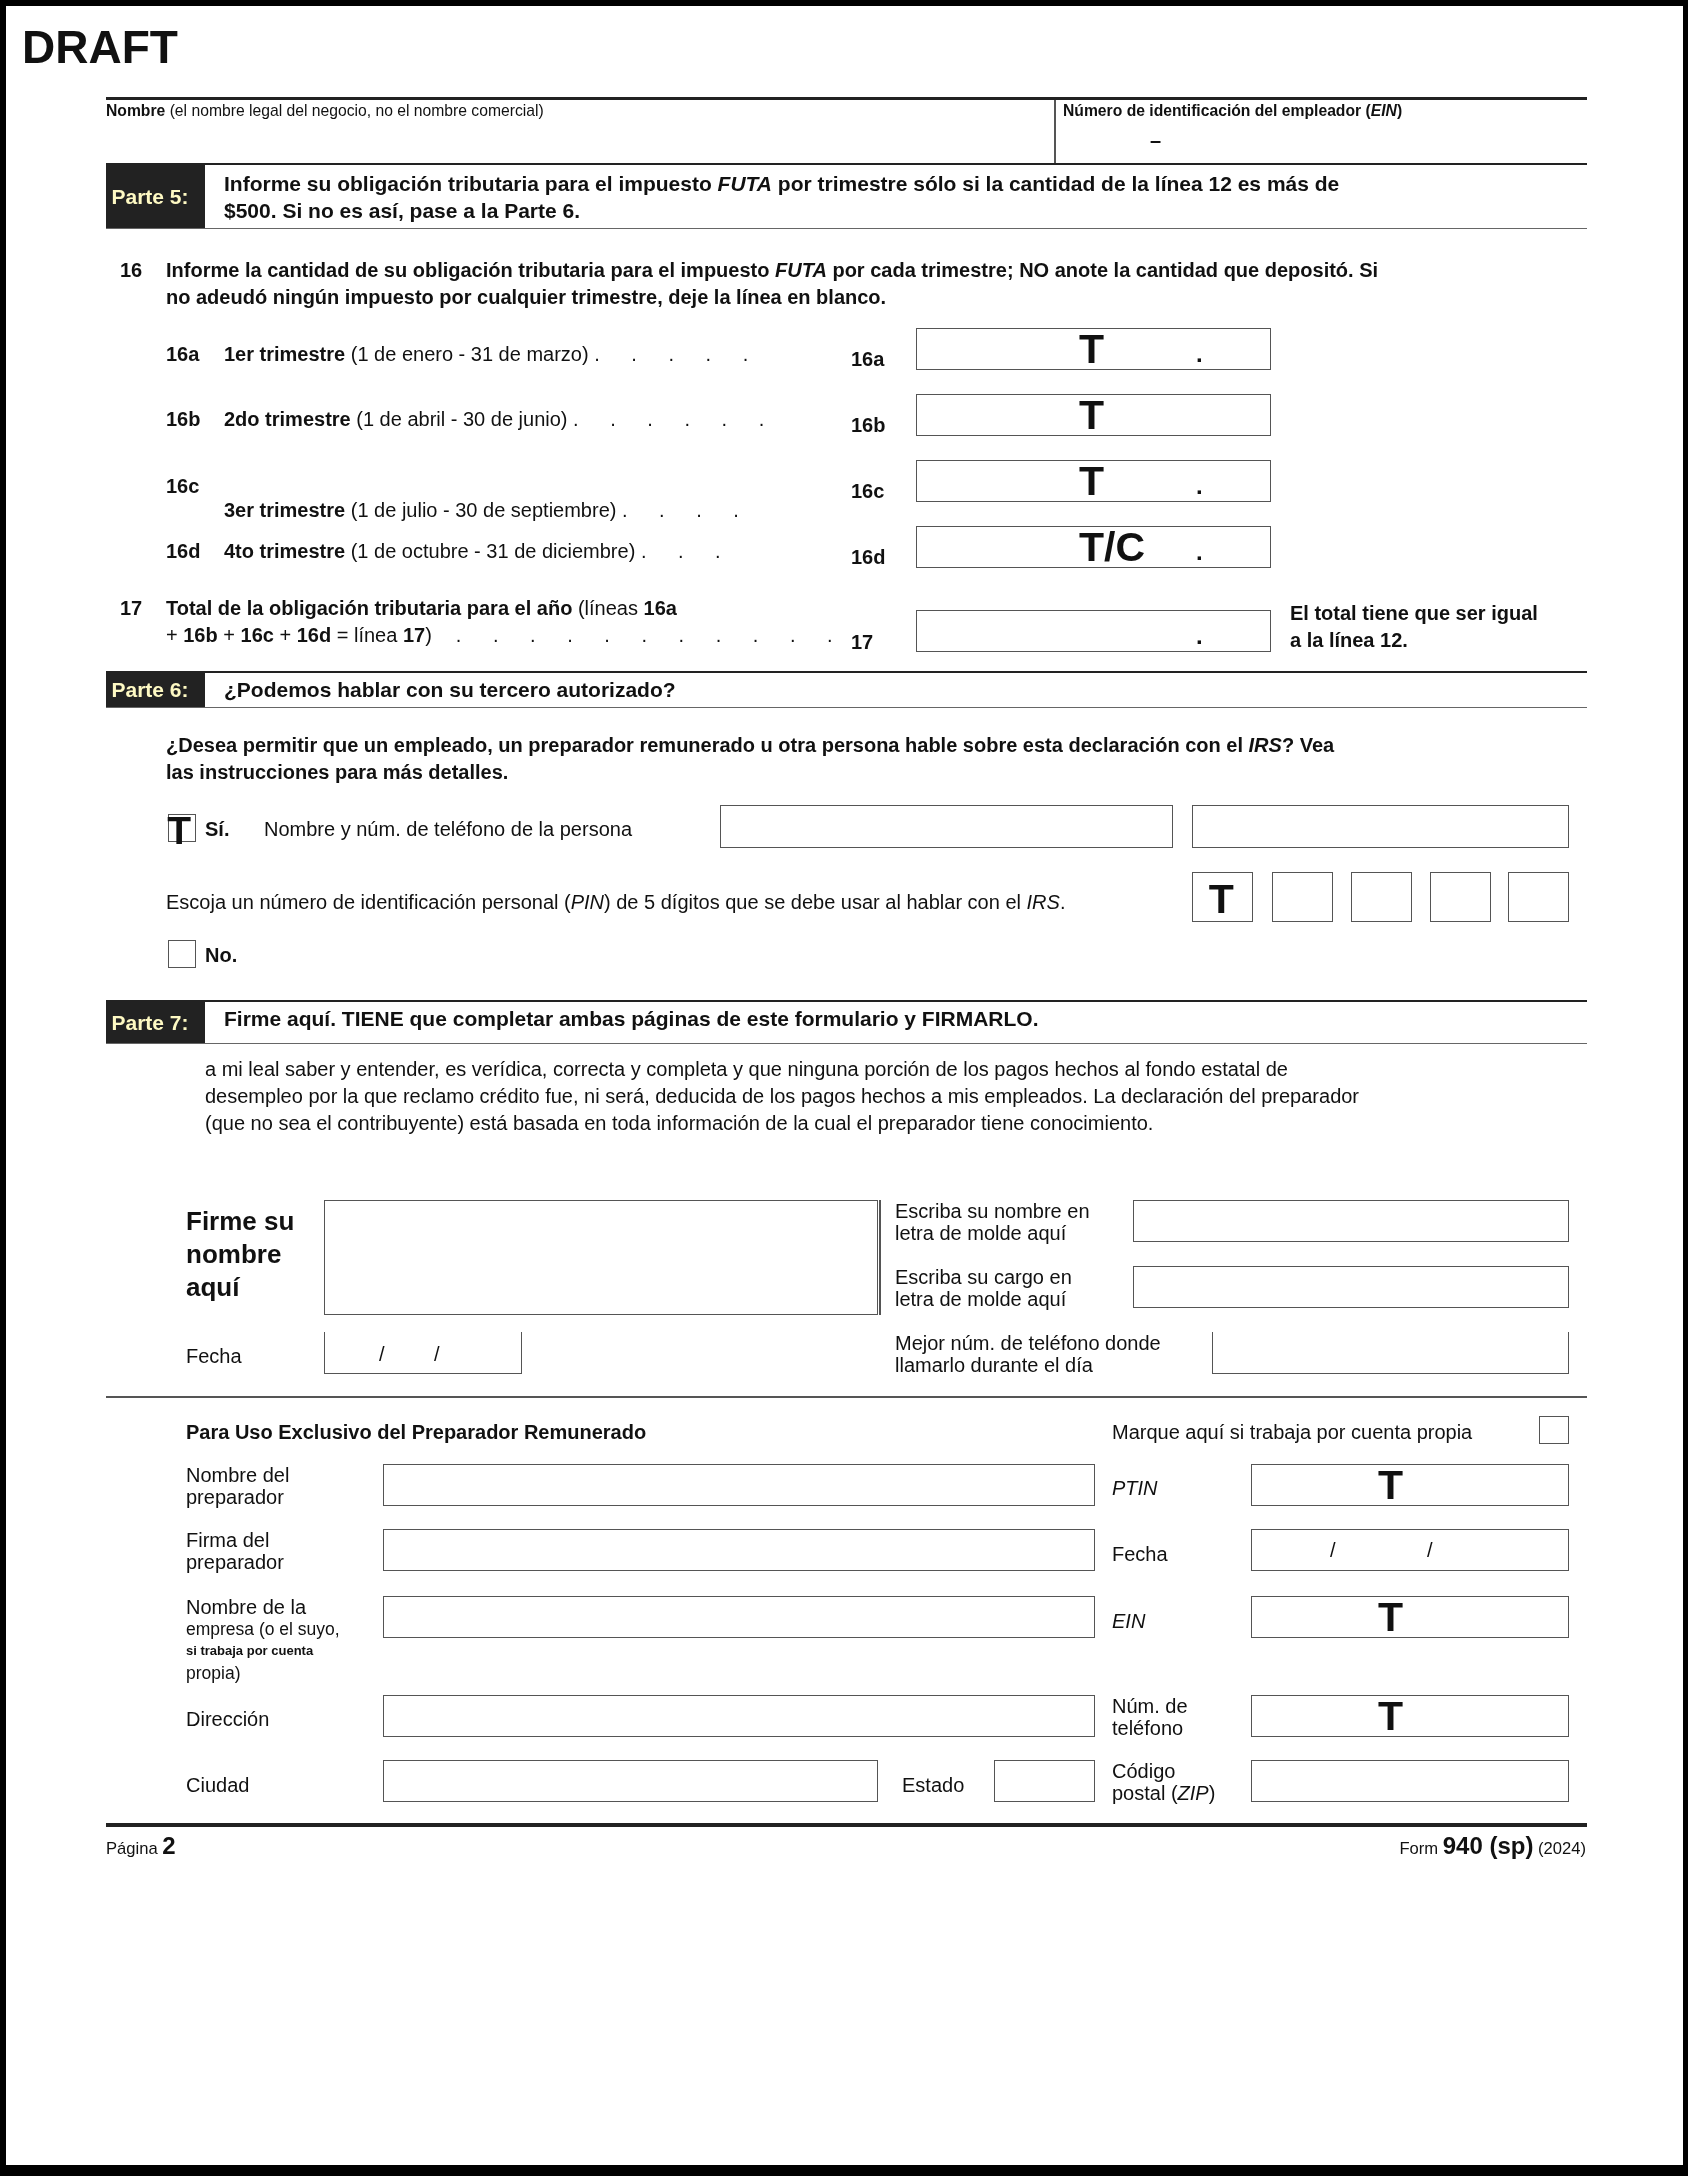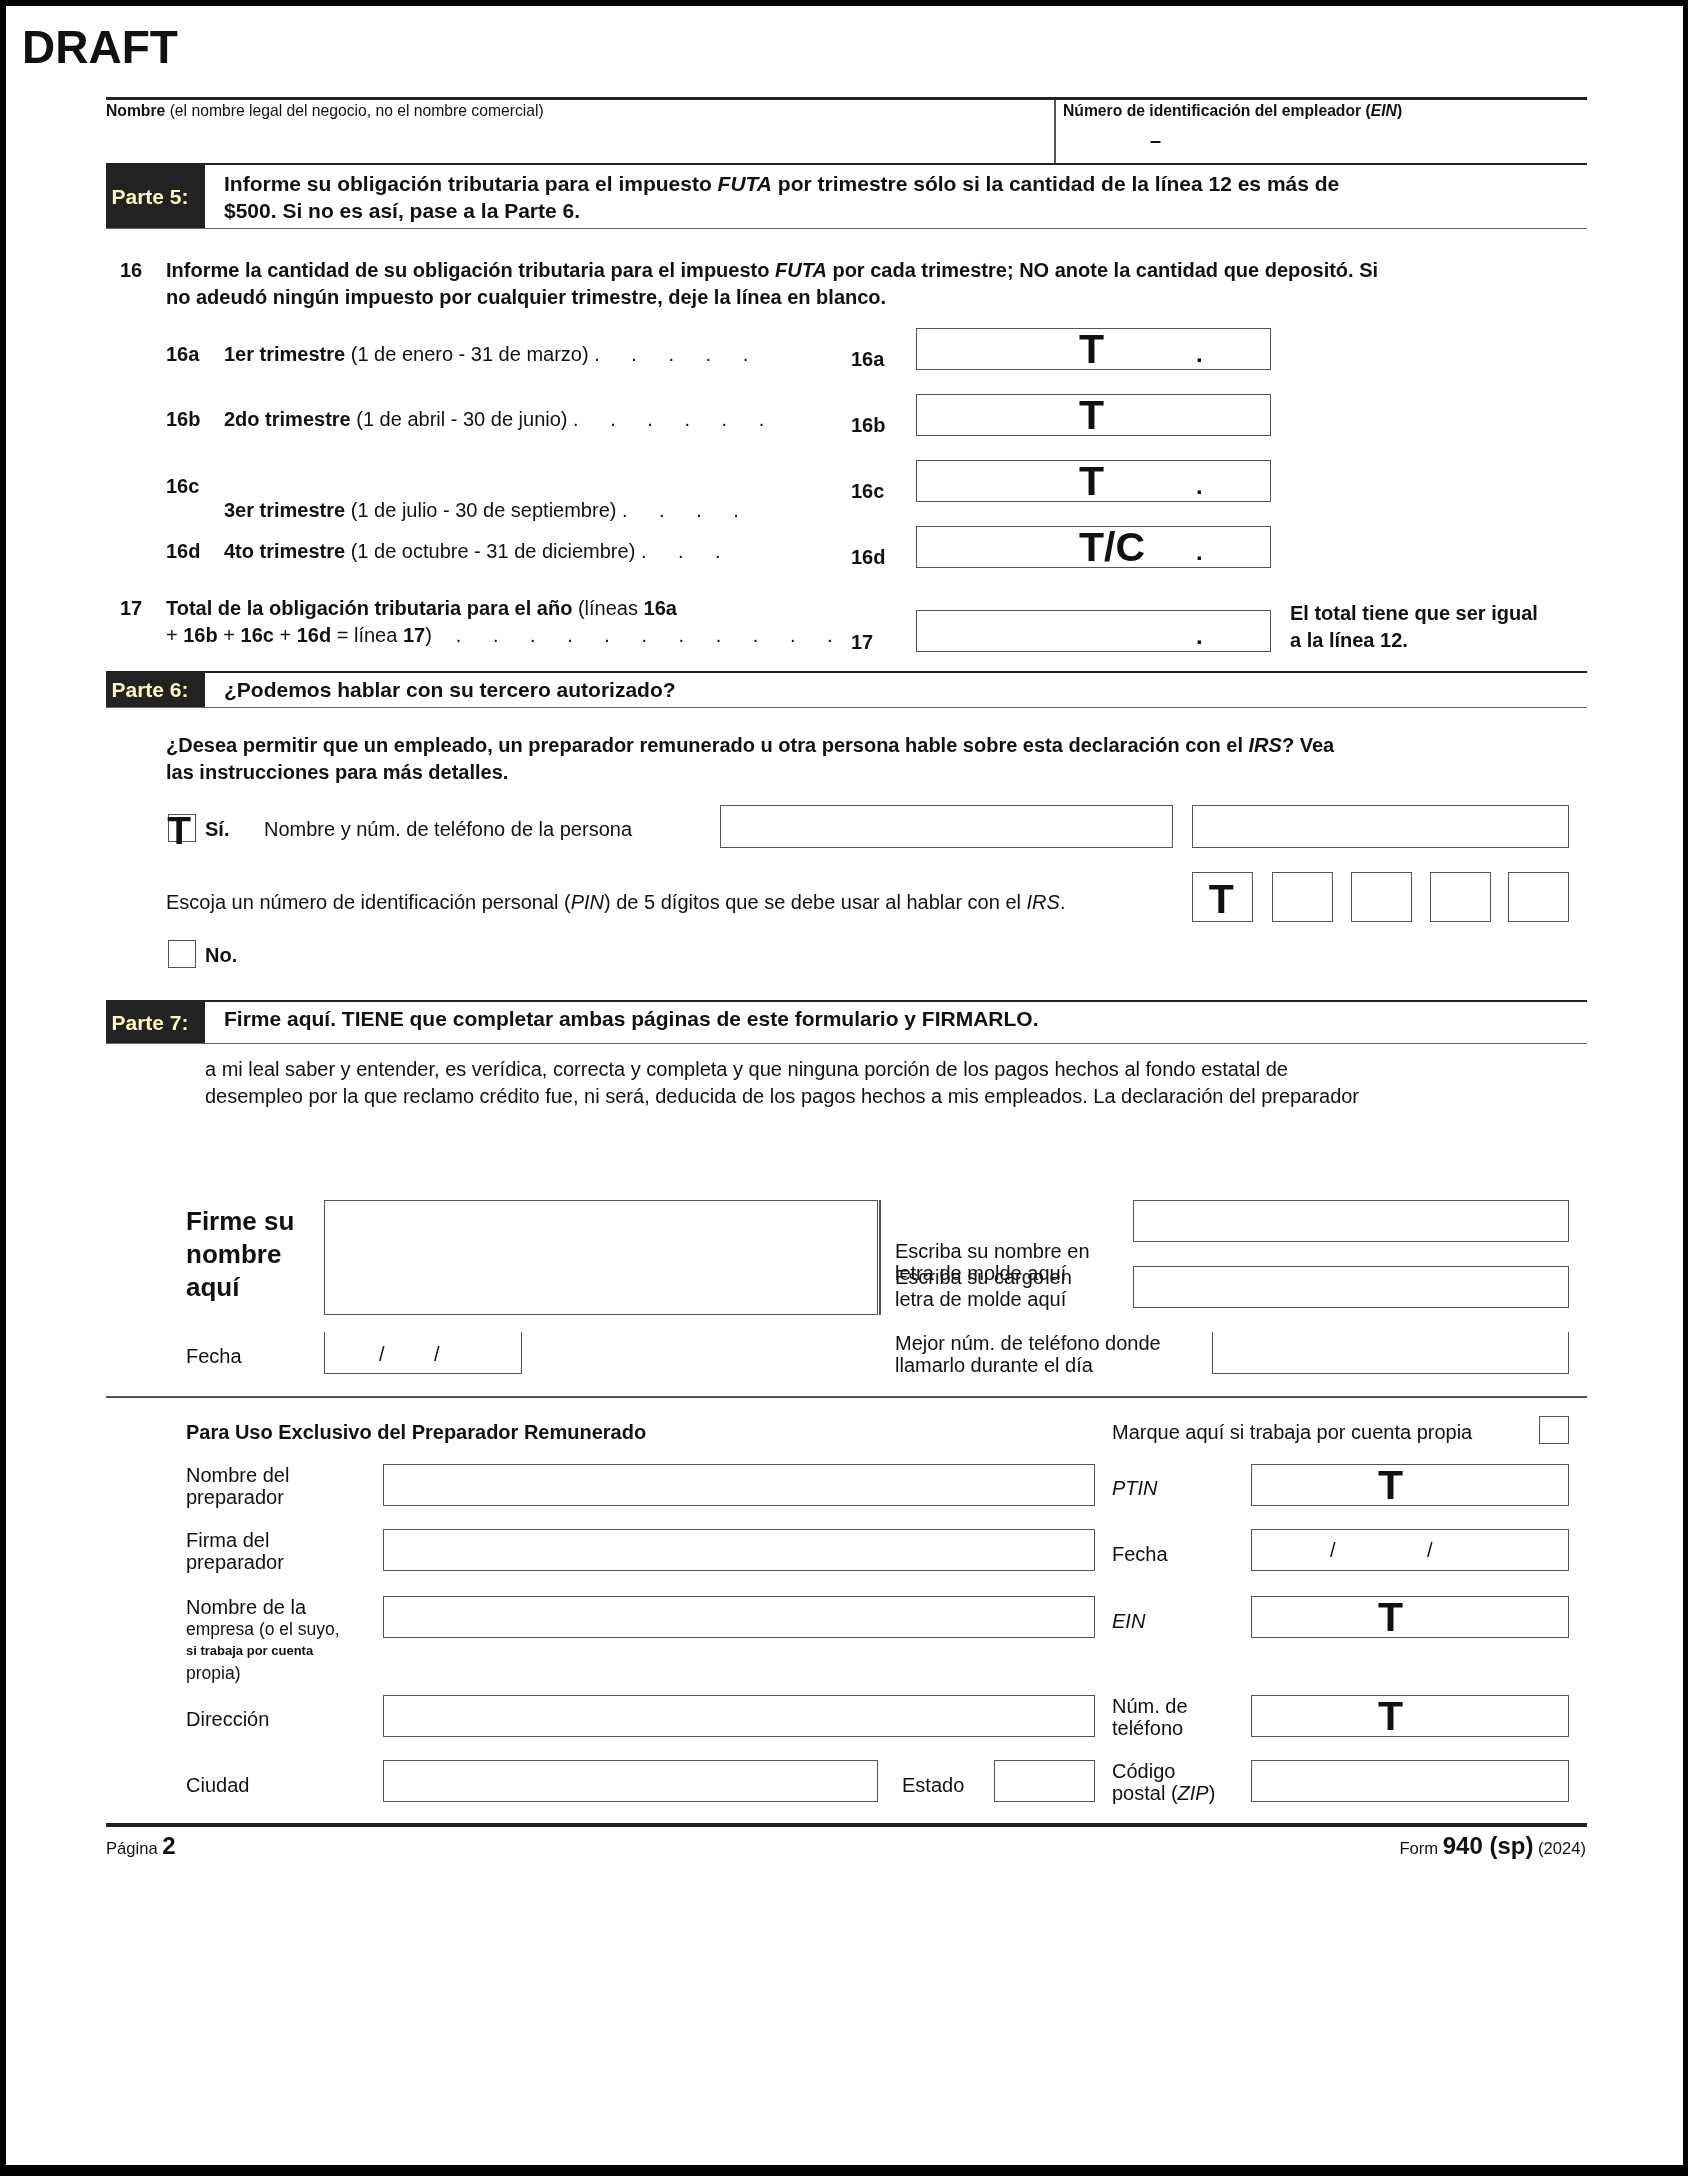--- a/index.html
+++ b/index.html
@@ -150,38 +150,39 @@
 <div class="abs txt-b" style="left:205px;top:942px;">No.</div>
 
 <div class="part-bar" style="top:1000px;height:44px;border-top:2.8px solid #222;">
   <div class="part-label" style="width:99px;">Parte 7:</div>
   <div class="part-title" style="left:118px;top:2.8px;">Firme aquí. TIENE que completar ambas páginas de este formulario y FIRMARLO.</div>
 </div>
 
 <div class="abs txt" style="left:205px;top:1056px;width:1364px;text-align:justify;">
   <div>a mi leal saber y entender, es verídica, correcta y completa y que ninguna porción de los pagos hechos al fondo estatal de</div>
   <div>desempleo por la que reclamo crédito fue, ni será, deducida de los pagos hechos a mis empleados. La declaración del preparador</div>
+  <div>(que no sea el contribuyente) está basada en toda información de la cual el preparador tiene conocimiento.</div>
 </div>
 
 <div class="abs b" style="left:186px;top:1205px;font-size:26px;line-height:33px;">
   <div>Firme su</div>
   <div>nombre</div>
   <div>aquí</div>
 </div>
 <div class="box" style="left:324px;top:1200px;width:554px;height:115px;"></div>
 
 <div class="abs txt" style="left:186px;top:1343px;">Fecha</div>
 <div class="abs" style="left:324px;top:1332px;width:198px;height:42px;border-left:1.8px solid #555;border-right:1.8px solid #555;border-bottom:1.8px solid #555;">
   <span class="slash" style="left:54px;top:11px;">/</span>
   <span class="slash" style="left:109px;top:11px;">/</span>
 </div>
 
 <div class="abs" style="left:879px;top:1200px;width:1.8px;height:115px;background:#555;"></div>
 
-<div class="abs lbl" style="left:895px;top:1200px;margin-top:40px;">
+<div class="abs lbl" style="left:895px;top:1200px;">
   <div>Escriba su nombre en</div>
   <div>letra de molde aquí</div>
 </div>
 <div class="box" style="left:1133px;top:1200px;width:436px;height:42px;"></div>
 
 <div class="abs lbl" style="left:895px;top:1266px;">
   <div>Escriba su cargo en</div>
   <div>letra de molde aquí</div>
 </div>
 <div class="box" style="left:1133px;top:1266px;width:436px;height:42px;"></div>

